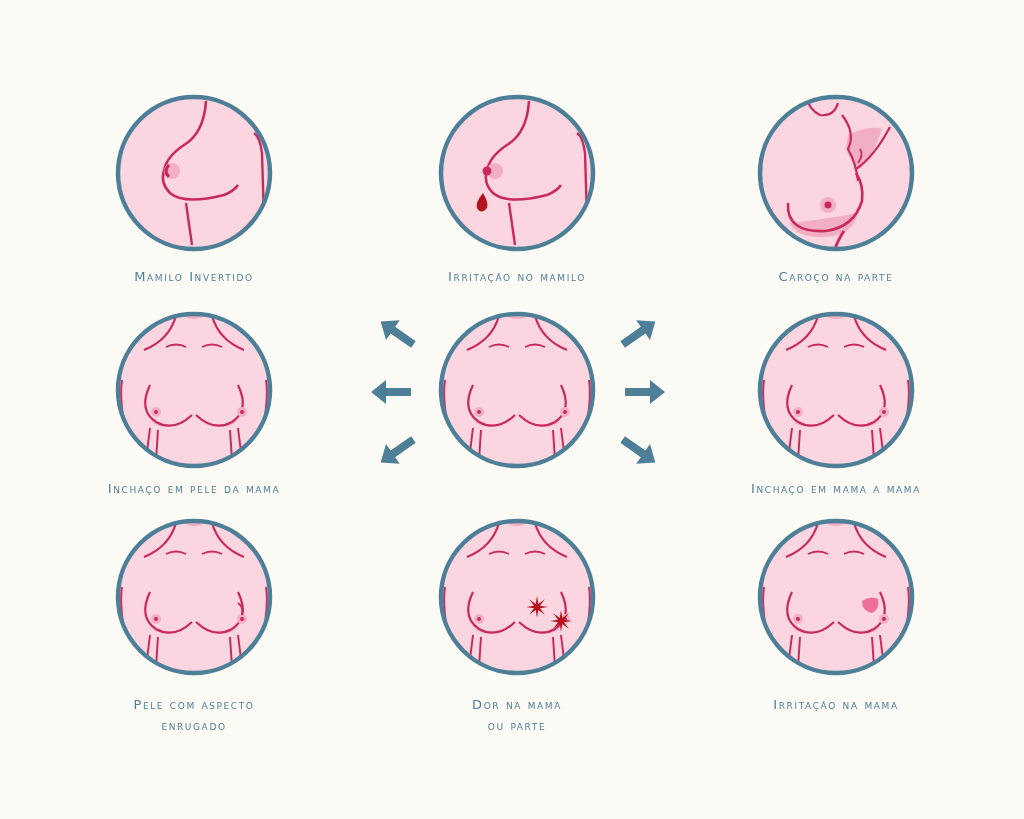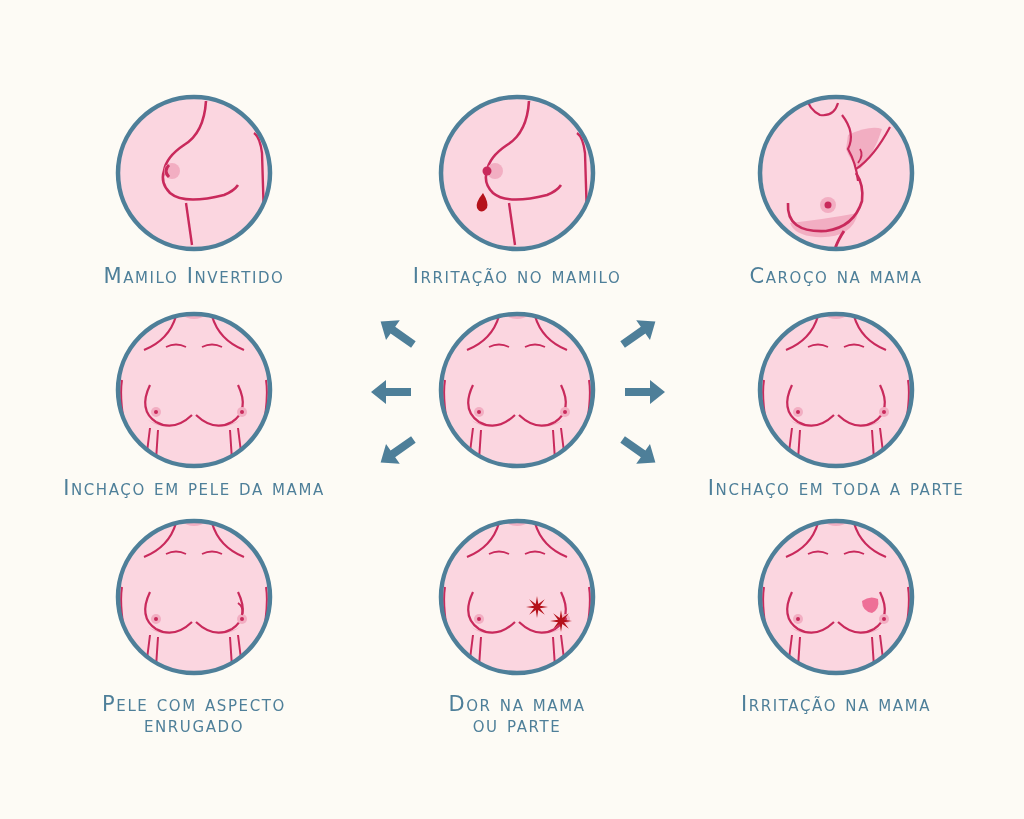--- a/index.html
+++ b/index.html
@@ -6,21 +6,21 @@
   body {
     width: 1024px; height: 819px; overflow: hidden;
     background: #fdfbf5;
     position: relative;
     font-family: "DejaVu Sans", sans-serif;
   }
   .cell { position: absolute; width: 160px; height: 160px; }
   .cell svg { width: 160px; height: 160px; display: block; }
   .label {
     position: absolute; text-align: center;
-    color: #4e7f99; font-size: 21px; letter-spacing: 1.6px;
+    color: #4e7f99; font-size: 13px; letter-spacing: 1.6px;
     font-variant: small-caps; line-height: 21px; white-space: pre-line;
     font-family: "DejaVu Sans", sans-serif;
   }
   .arrow { position: absolute; width: 50px; height: 30px; }
   .arrow svg { width: 50px; height: 30px; display: block; overflow: visible; }
 </style>
 </head>
 <body>
 
 <div class="cell" style="left:114px;top:93px">
@@ -82,21 +82,21 @@
         <path d="M134 34 Q118 64 100 76" fill="none" stroke="#c92a5c" stroke-width="2.2"></path>
         <path d="M34 130 Q70 126 102 120 Q96 146 60 144 Q38 142 34 130 Z" fill="#f2aec2"></path>
         <path d="M32 110 Q30 140 70 138 Q98 134 106 108 Q108 92 100 80" fill="none" stroke="#c92a5c" stroke-width="2.6"></path>
         <path d="M88 138 Q80 150 78 160" fill="none" stroke="#c92a5c" stroke-width="3"></path>
         <circle cx="72" cy="112" r="8" fill="#f2aec2"></circle>
         <circle cx="72" cy="112" r="3.5" fill="#c92a5c"></circle>
       </g>
     <circle cx="80" cy="80" r="76" fill="none" stroke="#4e7f99" stroke-width="4.5"></circle>
   </svg>
   </div>
-<div class="label" style="left:686px;top:266px;width:300px">Caroço na mama</div>
+<div class="label" style="left:686px;top:266px;width:300px">Caroço na parte</div>
 
 <div class="cell" style="left:114px;top:310px">
     <svg viewBox="0 0 160 160" xmlns="http://www.w3.org/2000/svg">
     <defs>
         <clipPath id="clip3">
           <circle cx="80" cy="80" r="76"></circle>
         </clipPath>
       </defs>
     <circle cx="80" cy="80" r="76" fill="#fbd6e0"></circle>
     <g clip-path="url(#clip3)">
@@ -177,21 +177,21 @@
   <circle cx="42" cy="102" r="5" fill="#f2aec2"></circle>
   <circle cx="42" cy="102" r="2" fill="#c92a5c"></circle>
   <circle cx="128" cy="102" r="5" fill="#f2aec2"></circle>
   <circle cx="128" cy="102" r="2" fill="#c92a5c"></circle>
   <path d="M36 118 L32 150 M44 120 L42 150" fill="none" stroke="#c92a5c" stroke-width="2"></path>
   <path d="M124 118 L128 150 M116 120 L118 150" fill="none" stroke="#c92a5c" stroke-width="2"></path>
   </g>
     <circle cx="80" cy="80" r="76" fill="none" stroke="#4e7f99" stroke-width="4.5"></circle>
   </svg>
   </div>
-<div class="label" style="left:666px;top:478px;width:340px">Inchaço em toda a parte</div>
+<div class="label" style="left:666px;top:478px;width:340px">Inchaço em mama a mama</div>
 
 <div class="cell" style="left:114px;top:517px">
     <svg viewBox="0 0 160 160" xmlns="http://www.w3.org/2000/svg">
     <defs>
         <clipPath id="clip6">
           <circle cx="80" cy="80" r="76"></circle>
         </clipPath>
       </defs>
     <circle cx="80" cy="80" r="76" fill="#fbd6e0"></circle>
     <g clip-path="url(#clip6)">

